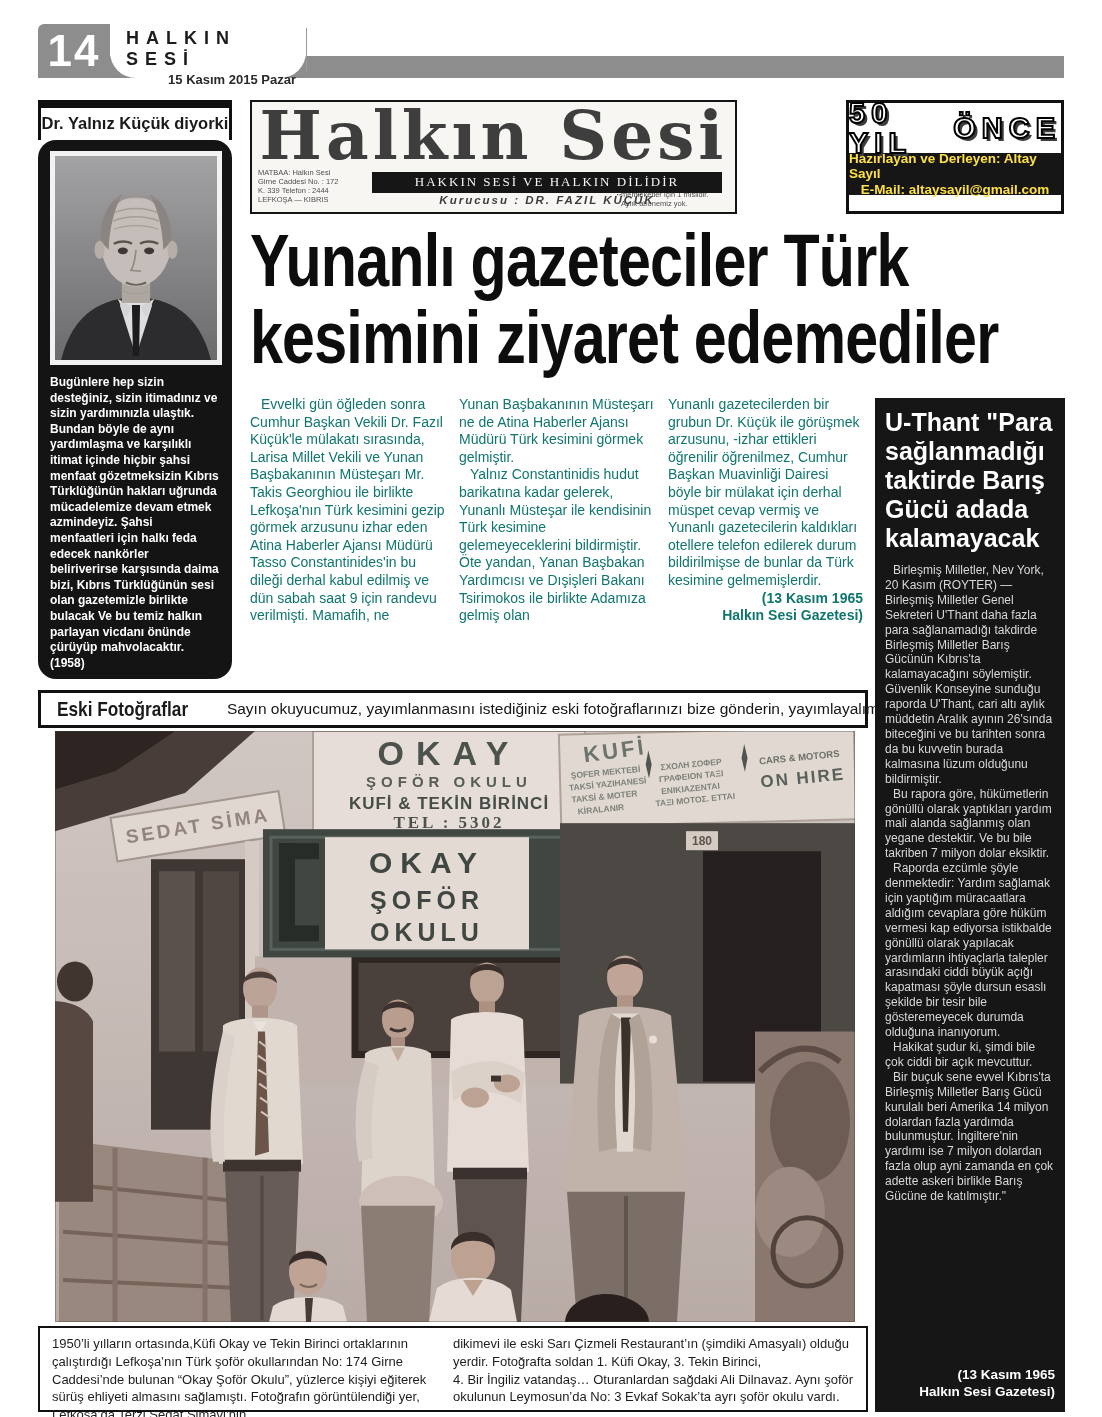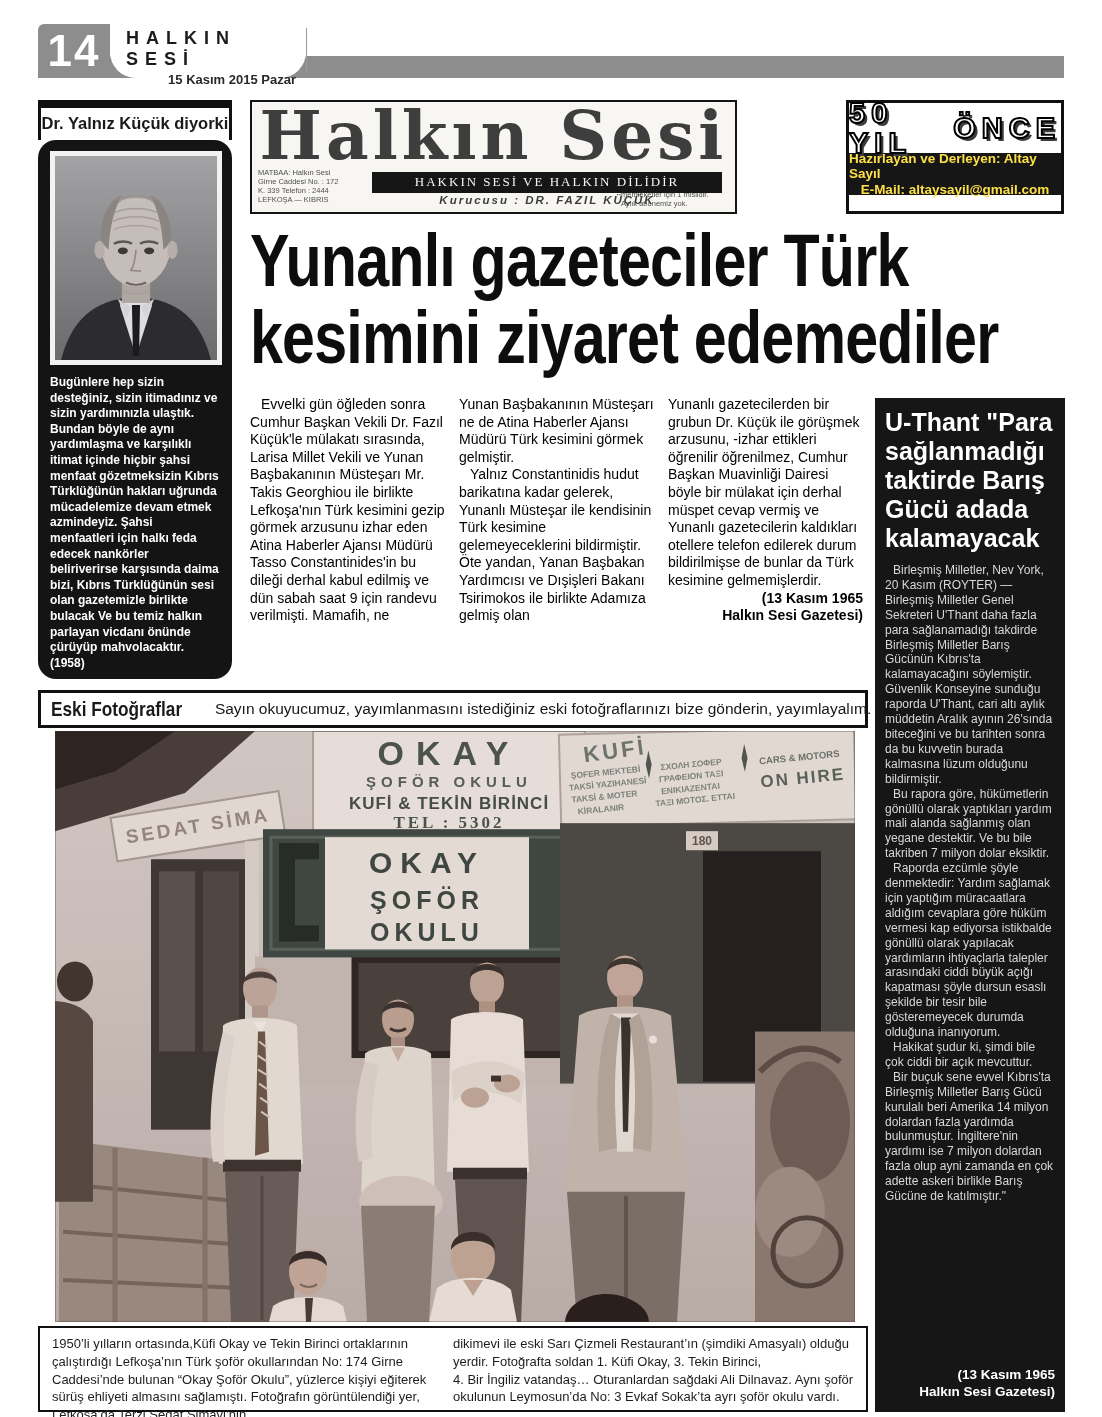--- a/index.html
+++ b/index.html
@@ -55,36 +55,36 @@
   .fifty-by{font-weight:700;font-size:13.5px;}
   .fifty-mail{font-weight:700;font-size:13.5px;margin-top:1px;}
 
   
   .headline{left:250px;top:222px;width:820px;}
   .hl-line{font-weight:700;font-size:74px;line-height:77px;letter-spacing:-1px;color:#0d0d0d;
            transform:scaleX(0.8);transform-origin:left center;white-space:nowrap;}
 
   
   .artcols{left:250px;top:396px;width:614px;height:284px;display:flex;gap:14px;}
-  .artcol{width:195px;font-size:14px;line-height:17.6px;color:#000000;}
+  .artcol{width:195px;font-size:14px;line-height:17.6px;color:#0f766e;}
   .artcol p{margin:0;}
   .ti{text-indent:11px;}
   .art-src{font-weight:700;text-align:right;margin-top:2px;}
 
   
   .ut{left:875px;top:398px;width:190px;height:1014px;background:#161616;box-sizing:border-box;
       padding:10px 10px 12px;display:flex;flex-direction:column;}
   .ut-title{color:#ffffff;font-weight:700;font-size:25px;line-height:29px;margin-bottom:10px;}
   .ut p{margin:0;color:#d8d8d8;font-size:12px;line-height:14.9px;text-indent:8px;}
   .ut-src{margin-top:auto;color:#ffffff;font-weight:700;font-size:13.5px;line-height:17px;
           text-align:right;}
 
   
   .eski{left:38px;top:690px;width:830px;height:38px;border:3px solid #111;box-sizing:border-box;
-        background:#fff;display:flex;align-items:center;padding:0 10px;gap:18px;}
+        background:#fff;display:flex;align-items:center;padding:0 16px;gap:24px;}
   .eski-label{font-weight:700;font-size:21px;transform:scaleX(0.82);transform-origin:left center;
               white-space:nowrap;}
   .eski-intro{font-size:15.5px;color:#161616;white-space:nowrap;margin-left:-14px;}
 
   
   .photo{left:55px;top:731px;width:800px;height:591px;overflow:hidden;background:#c9beb7;}
   .photo svg{display:block;}
 
   
   .cap{left:38px;top:1326px;width:830px;height:86px;border:2px solid #111;box-sizing:border-box;

